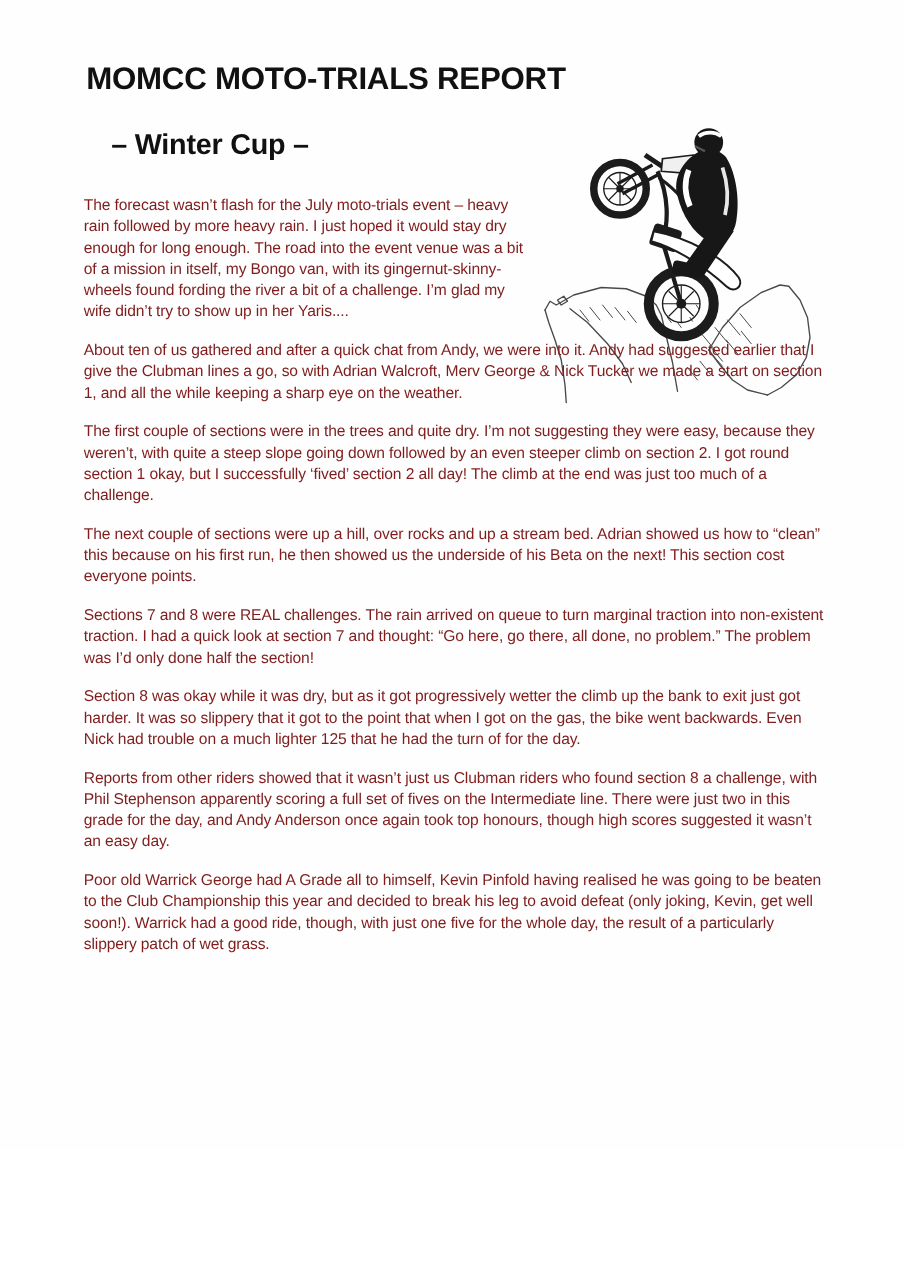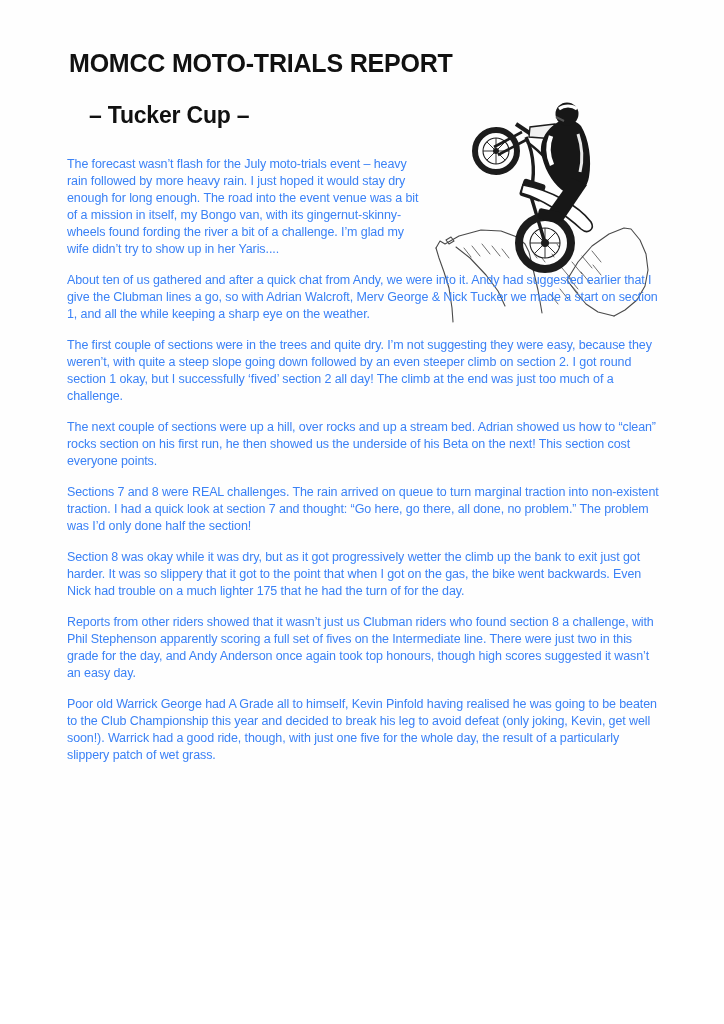--- a/index.html
+++ b/index.html
@@ -47,21 +47,21 @@
     font-weight: bold;
     letter-spacing: -0.2px;
     line-height: 1.0;
     color: #111;
   }
   .article {
     margin-top: 29px;
     font-size: 12.5px;
     line-height: 17px;
     letter-spacing: -0.1px;
-    color: #3b82f6;
+    color: #7f1d1d;
   }
   .article p { margin: 0 0 14px 0; }
   .article p.narrow { width: 358px; }
   .illustration {
     position: absolute;
     left: 426px;
     top: 94px;
     width: 238px;
     height: 235px;
   }
@@ -124,27 +124,27 @@
         <path d="M133,15 C138,11 146,11 151,15" stroke="#ffffff" stroke-width="3" fill="none"></path>
         <path d="M130,23 L138,27" stroke="#555" stroke-width="2"></path>
       </g>
     </svg>
   </div>
 
   <div class="content">
     <h1 class="report-title">MOMCC MOTO-TRIALS REPORT</h1>
 
 
-    <h3 class="report-subtitle">–  Tucker Cup –</h3>
+    <h3 class="report-subtitle">–  Winter Cup –</h3>
 
     <div class="article">
       <p class="narrow">The forecast wasn’t flash for the July moto-trials event – heavy rain followed by more heavy rain. I just hoped it would stay dry enough for long enough. The road into the event venue was a bit of a mission in itself, my Bongo van, with its gingernut-skinny-wheels found fording the river a bit of a challenge. I’m glad my wife didn’t try to show up in her Yaris....</p>
       <p>About ten of us gathered and after a quick chat from Andy, we were into it. Andy had suggested earlier that I give the Clubman lines a go, so with Adrian Walcroft, Merv George &amp; Nick Tucker we made a start on section 1, and all the while keeping a sharp eye on the weather.</p>
       <p>The first couple of sections were in the trees and quite dry. I’m not suggesting they were easy, because they weren’t, with quite a steep slope going down followed by an even steeper climb on section 2. I got round section 1 okay, but I successfully ‘fived’ section 2 all day! The climb at the end was just too much of a challenge.</p>
-      <p>The next couple of sections were up a hill, over rocks and up a stream bed. Adrian showed us how to “clean” rocks section on his first run, he then showed us the underside of his Beta on the next! This section cost everyone points.</p>
+      <p>The next couple of sections were up a hill, over rocks and up a stream bed. Adrian showed us how to “clean” this because on his first run, he then showed us the underside of his Beta on the next! This section cost everyone points.</p>
       <p>Sections 7 and 8 were REAL challenges. The rain arrived on queue to turn marginal traction into non-existent traction. I had a quick look at section 7 and thought: “Go here, go there, all done, no problem.” The problem was I’d only done half the section!</p>
-      <p>Section 8 was okay while it was dry, but as it got progressively wetter the climb up the bank to exit just got harder. It was so slippery that it got to the point that when I got on the gas, the bike went backwards. Even Nick had trouble on a much lighter 175 that he had the turn of for the day.</p>
+      <p>Section 8 was okay while it was dry, but as it got progressively wetter the climb up the bank to exit just got harder. It was so slippery that it got to the point that when I got on the gas, the bike went backwards. Even Nick had trouble on a much lighter 125 that he had the turn of for the day.</p>
       <p>Reports from other riders showed that it wasn’t just us Clubman riders who found section 8 a challenge, with Phil Stephenson apparently scoring a full set of fives on the Intermediate line. There were just two in this grade for the day, and Andy Anderson once again took top honours, though high scores suggested it wasn’t an easy day.</p>
       <p>Poor old Warrick George had A Grade all to himself, Kevin Pinfold having realised he was going to be beaten to the Club Championship this year and decided to break his leg to avoid defeat (only joking, Kevin, get well soon!). Warrick had a good ride, though, with just one five for the whole day, the result of a particularly slippery patch of wet grass.</p>
     </div>
   </div>
 
 </div>
 
 </body></html>

